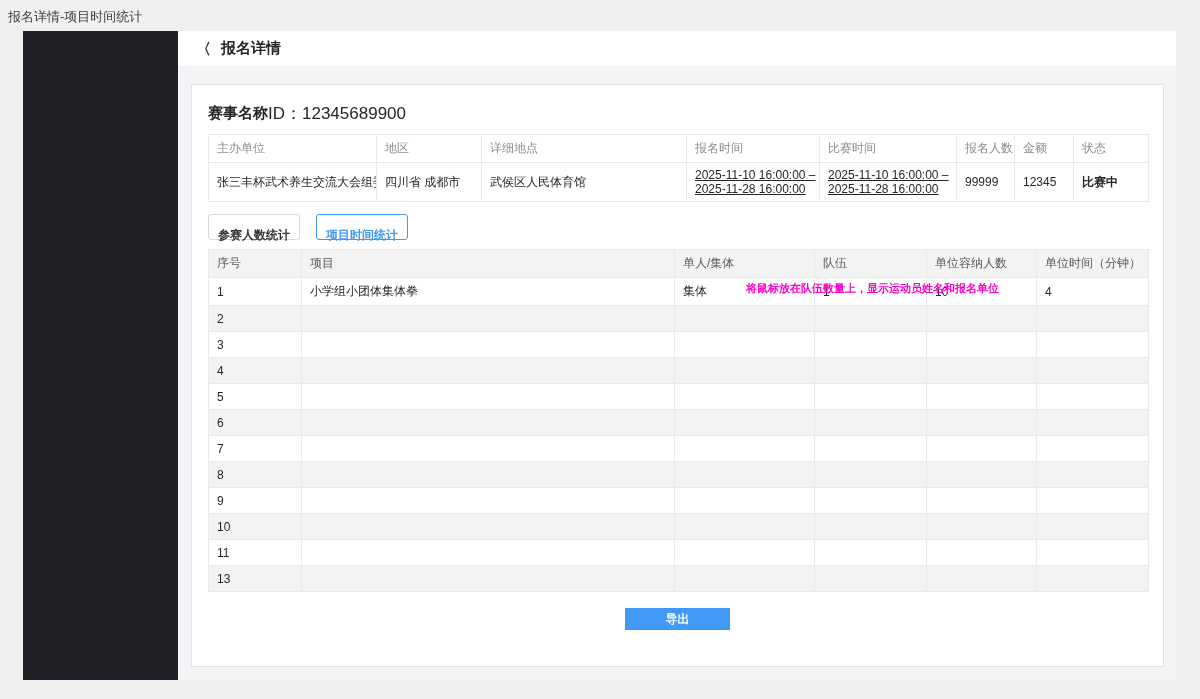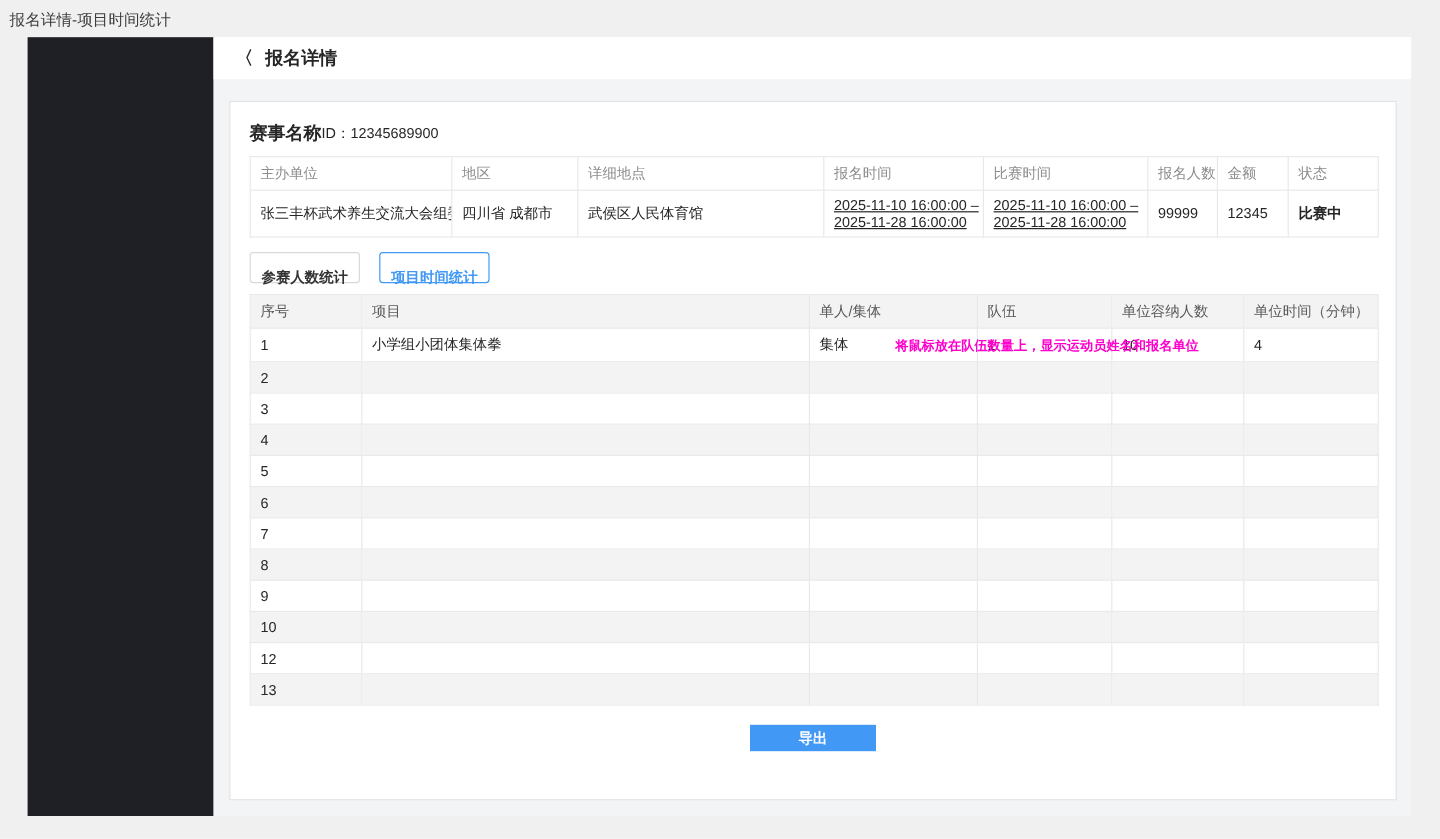--- a/index.html
+++ b/index.html
@@ -43,21 +43,21 @@
     height:583px;
     background:#ffffff;
     border:1px solid #e2e2e2;
     padding:0 16px;
   }
   .event-header {
     display:flex; align-items:center;
     padding-top:17px; margin-bottom:9px;
   }
   .event-title { font-size:15px; font-weight:bold; color:#262626; }
-  .event-id { font-size:12px; color:#262626; }
+  .event-id { font-size:17px; color:#262626; }
   table { width:100%; border-collapse:collapse; table-layout:fixed; }
   th, td {
     border:1px solid #e9e9e9;
     font-size:12px; text-align:left;
     padding:5px 8px;
     font-weight:normal;
     overflow:hidden; white-space:nowrap;
   }
   .event-table th { color:#8c8c8c; height:26px; background:#fff; }
   .event-table td { color:#262626; height:33px; }
@@ -258,21 +258,21 @@
           </tr>
           <tr>
             <td>10</td>
             <td></td>
             <td></td>
             <td></td>
             <td></td>
             <td></td>
           </tr>
           <tr>
-            <td>12</td>
+            <td>11</td>
             <td></td>
             <td></td>
             <td></td>
             <td></td>
             <td></td>
           </tr>
           <tr>
             <td>13</td>
             <td></td>
             <td></td>

